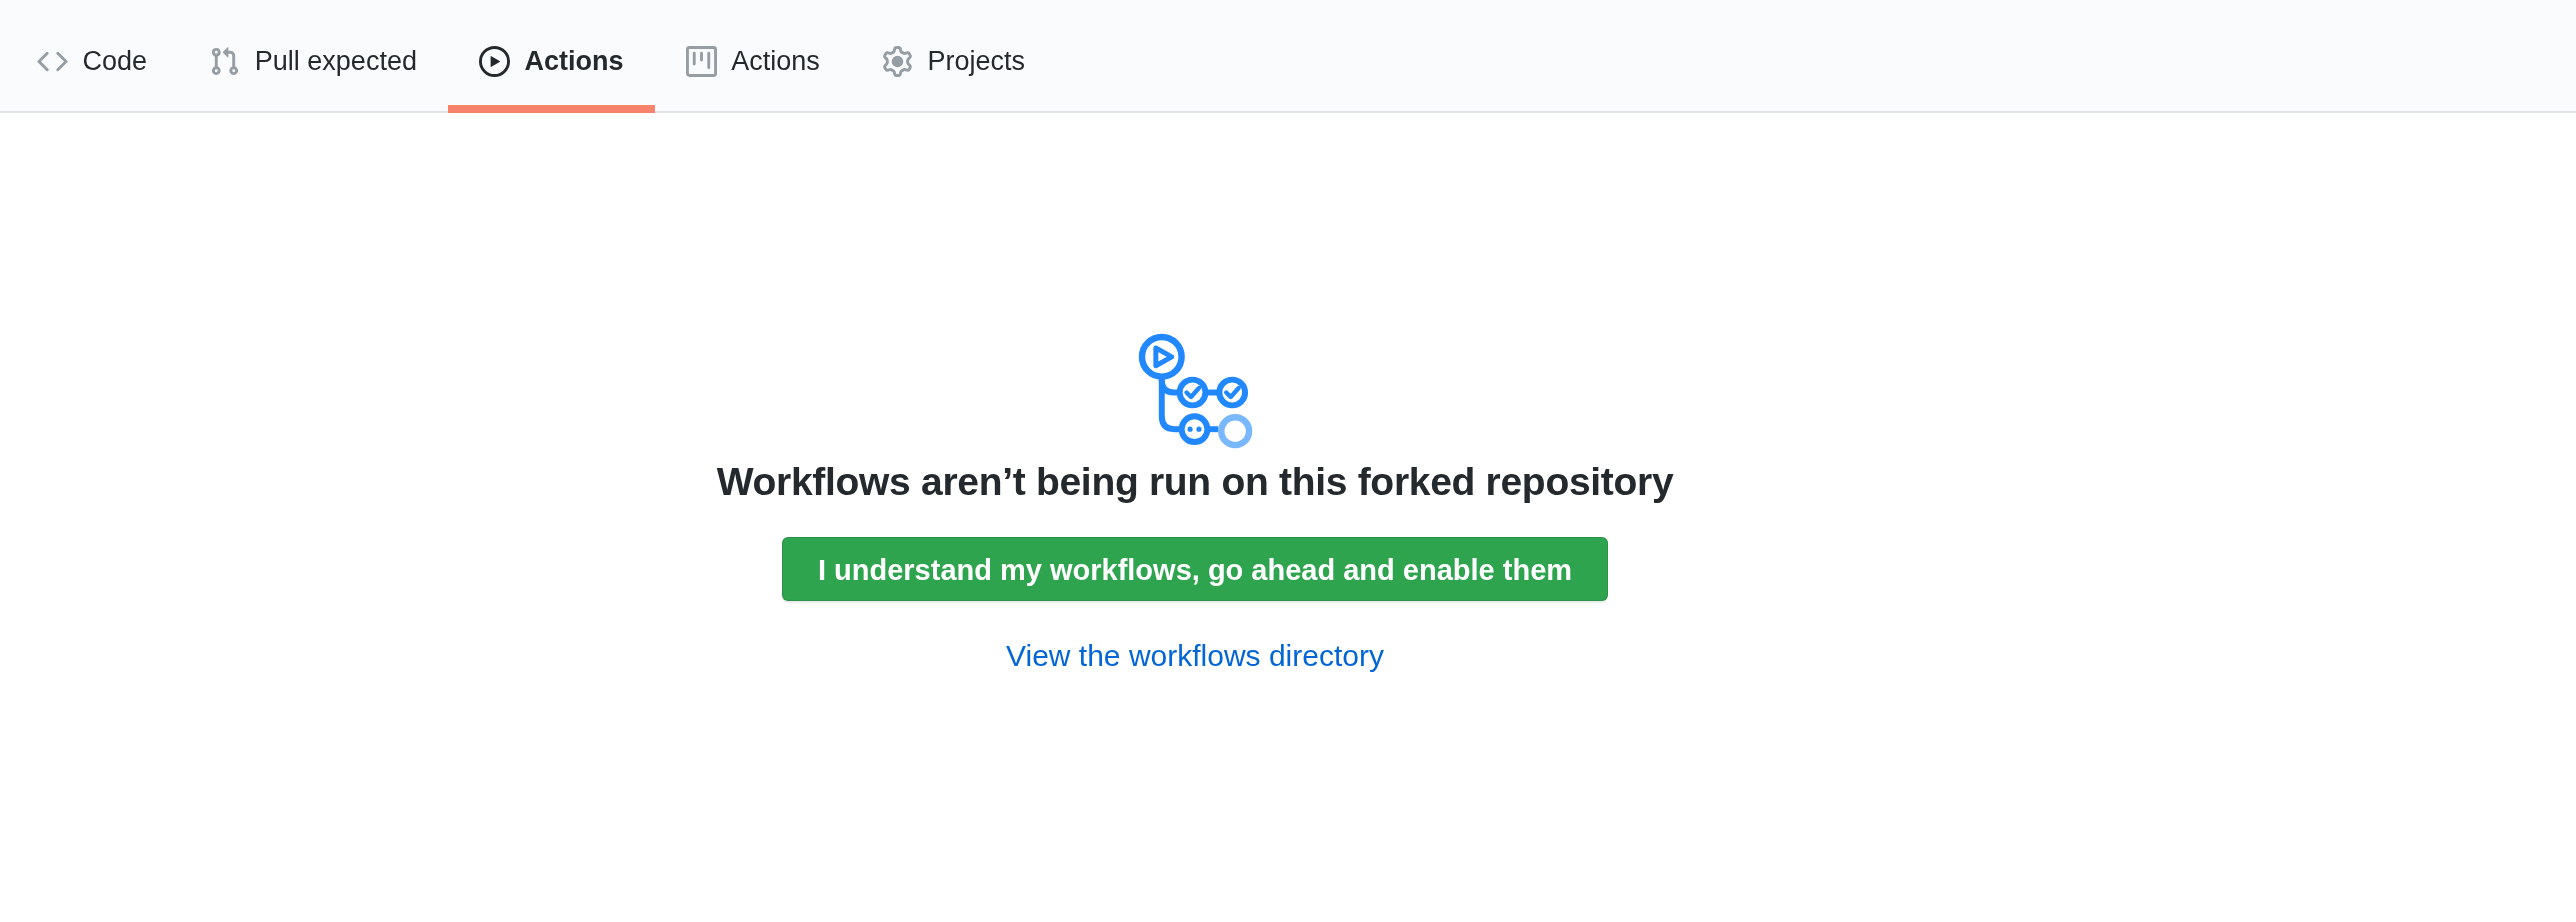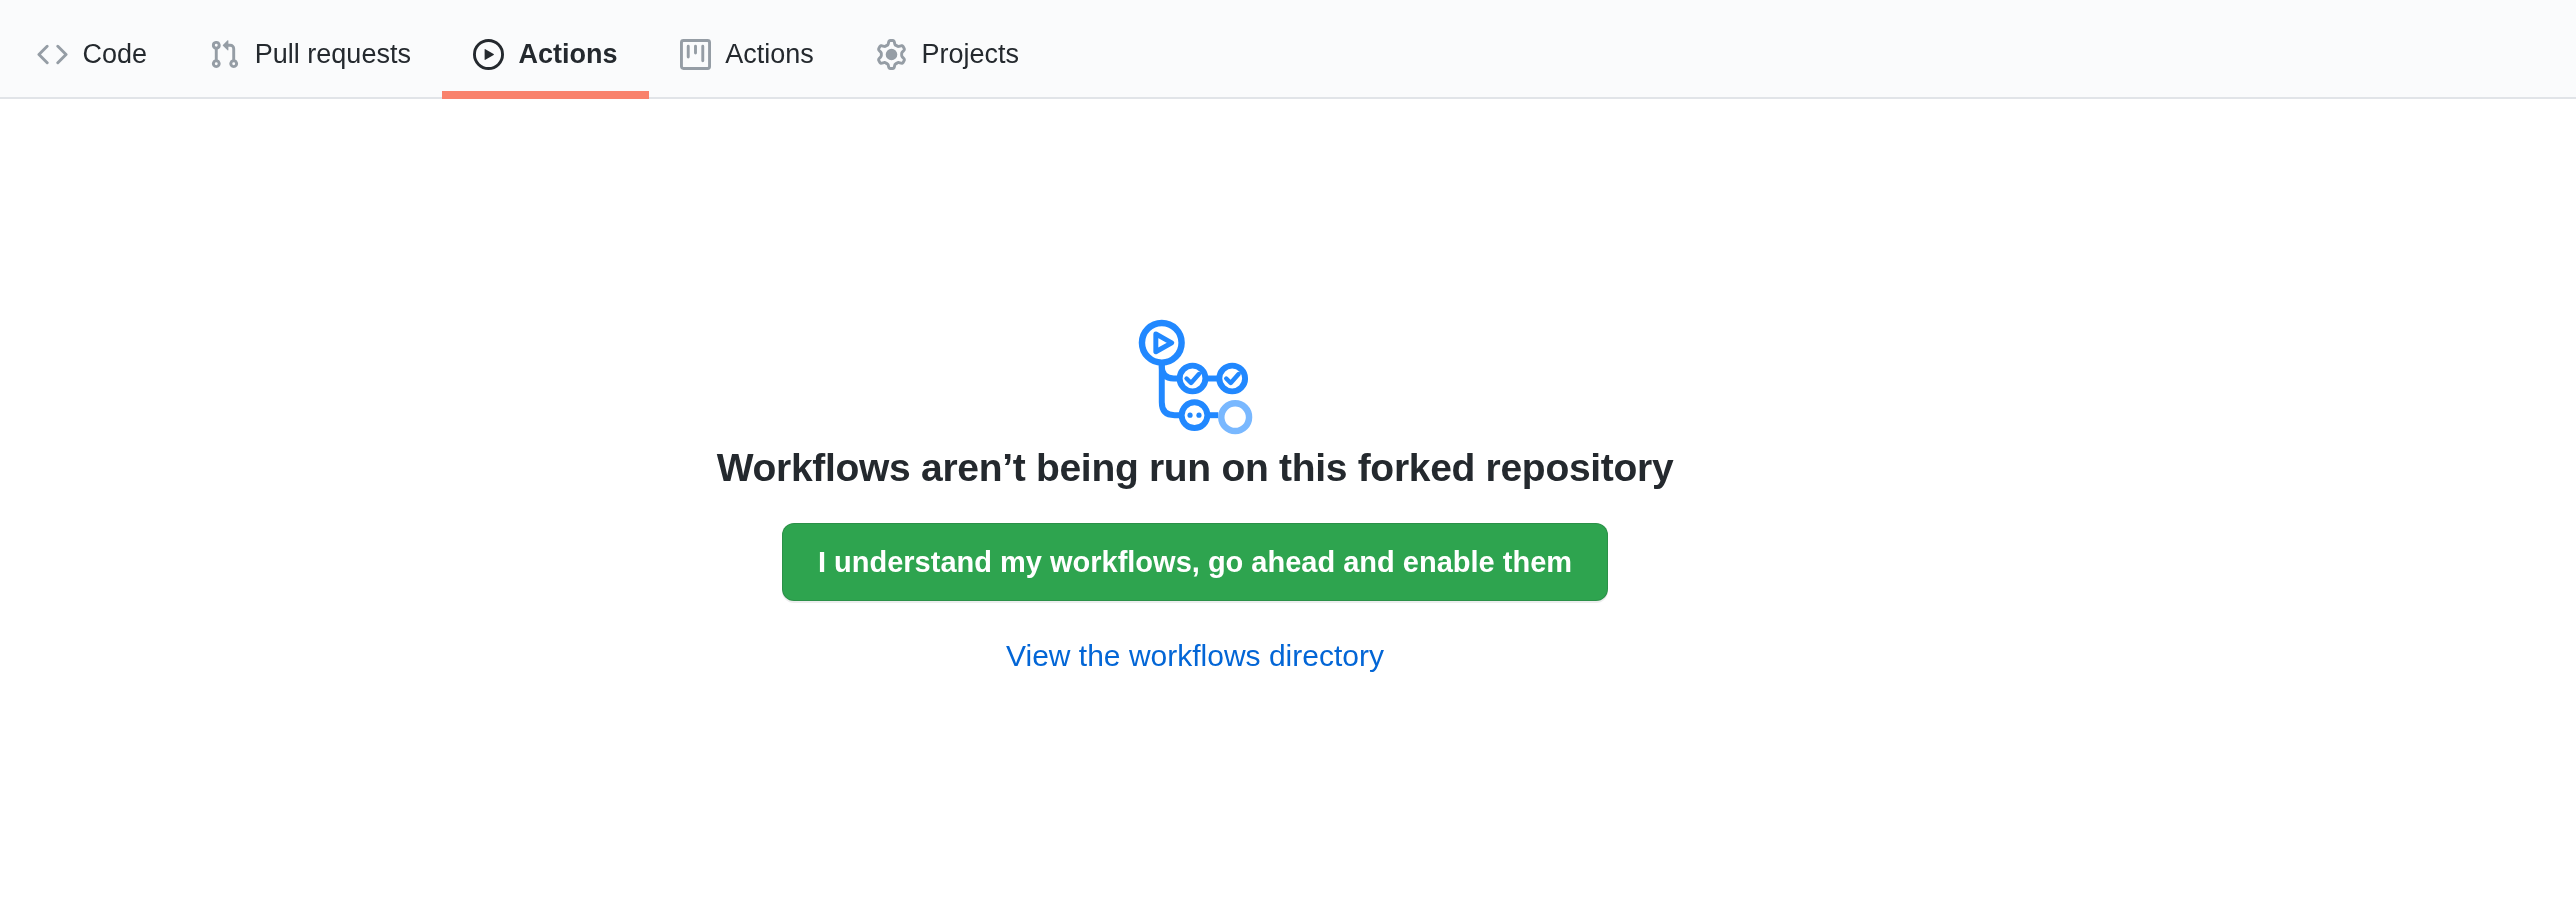--- a/index.html
+++ b/index.html
@@ -1,21 +1,21 @@
 <!DOCTYPE html>
 <html><head>
 <meta charset="utf-8">
 <style>
   * { margin:0; padding:0; box-sizing:border-box; }
   html,body { width:2576px; height:923px; background:#ffffff; overflow:hidden;
               font-family:"Liberation Sans", sans-serif; }
 
   
   .tabnav {
-    width:100%; height:99px; background:#fafbfc;
+    width:100%; height:113px; background:#fafbfc;
     border-bottom:2px solid #e1e4e8;
     display:flex; align-items:center; padding-left:5.9px; padding-top:11.7px;
   }
   .tab {
     position:relative; height:100%;
     display:flex; align-items:center; gap:14.7px;
     padding:0 31px; font-size:27px; color:#24292e; cursor:pointer;
     white-space:nowrap;
   }
   .tab .octicon { width:31px; height:31px; fill:#959da5; flex:none; display:block; }
@@ -27,45 +27,45 @@
   }
 
   
   .main { width:2390px; padding-top:219px; text-align:center; }
   .graph-icon { display:inline-block; width:121px; height:121px; }
   .bs-heading { font-size:39px; line-height:49px;
                 font-weight:700; color:#24292e; letter-spacing:-0.3px; }
   .bs-desc { margin:21.5px auto 0; max-width:1652px; font-size:30px;
              line-height:47px; color:#586069; }
   .bs-btn {
-    margin-top:31px; display:inline-block; height:78px; padding:16px 35px;
+    margin-top:31px; display:inline-block; height:64px; padding:16px 35px;
     background:#2ea44f; color:#ffffff; font-size:29px; font-weight:700;
     font-family:"Liberation Sans", sans-serif;
-    border:1px solid rgba(27,31,35,0.15); border-radius:12px; cursor:pointer;
+    border:1px solid rgba(27,31,35,0.15); border-radius:6px; cursor:pointer;
     box-shadow:0 2px 0 rgba(27,31,35,0.08);
   }
   .bs-link-row { margin-top:35px; line-height:39px; }
   .bs-link { font-size:30px; color:#0366d6; text-decoration:none; cursor:pointer; }
 </style>
 </head>
 <body>
 
 <nav class="tabnav">
   <div class="tab">
     <svg class="octicon" viewBox="0 0 16 16" aria-hidden="true">
       <path d="M4.72 3.22a.75.75 0 011.06 1.06L2.06 8l3.72 3.72a.75.75 0 11-1.06 1.06L.47 8.53a.75.75 0 010-1.06l4.25-4.25zm6.56 0a.75.75 0 10-1.06 1.06L13.94 8l-3.72 3.72a.75.75 0 101.06 1.06l4.25-4.25a.75.75 0 000-1.06l-4.25-4.25z"></path>
     </svg>
     <span>Code</span>
   </div>
 
   <div class="tab">
     <svg class="octicon" viewBox="0 0 16 16" aria-hidden="true">
       <path d="M1.5 3.25a2.25 2.25 0 113 2.122v5.256a2.251 2.251 0 11-1.5 0V5.372A2.25 2.25 0 011.5 3.25zm5.677-.177L9.573.677A.25.25 0 0110 .854V2.5h1A2.5 2.5 0 0113.5 5v5.628a2.251 2.251 0 11-1.5 0V5a1 1 0 00-1-1h-1v1.646a.25.25 0 01-.427.177L7.177 3.427a.25.25 0 010-.354zM3.75 2.5a.75.75 0 100 1.5.75.75 0 000-1.5zm0 9.5a.75.75 0 100 1.5.75.75 0 000-1.5zm8.25.75a.75.75 0 101.5 0 .75.75 0 00-1.5 0z"></path>
     </svg>
-    <span>Pull requests</span>
+    <span>Pull expected</span>
   </div>
 
   <div class="tab selected">
     <svg class="octicon" viewBox="0 0 16 16" aria-hidden="true">
       <path d="M1.5 8a6.5 6.5 0 1113 0 6.5 6.5 0 01-13 0zM8 0a8 8 0 100 16A8 8 0 008 0zM6.379 5.227A.25.25 0 006 5.442v5.117a.25.25 0 00.379.214l4.264-2.559a.25.25 0 000-.428L6.379 5.227z"></path>
     </svg>
     <span>Actions</span>
   </div>
 
   <div class="tab">

